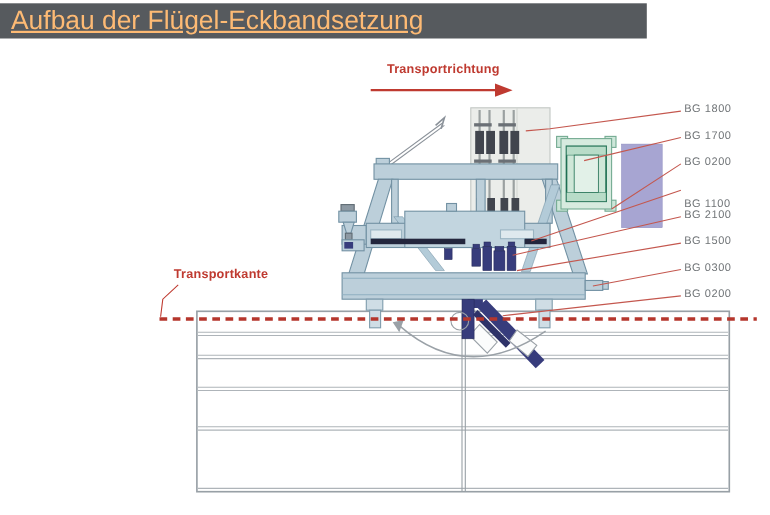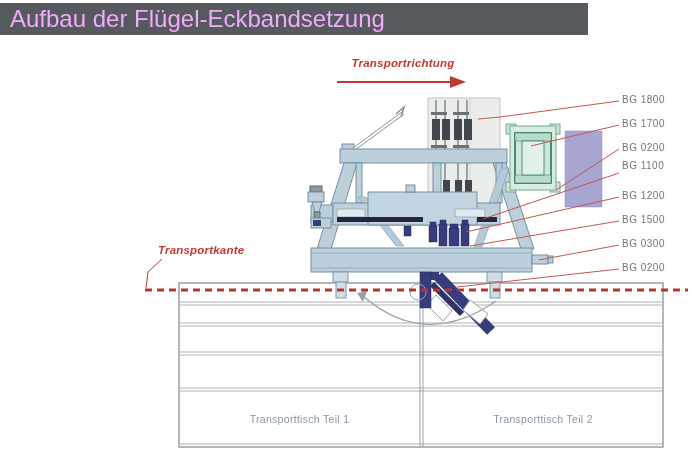--- a/index.html
+++ b/index.html
@@ -1,21 +1,21 @@
 <!DOCTYPE html>
 <html><head>
 <meta charset="utf-8">
 <style>
   html,body{margin:0;padding:0;background:#ffffff;}
   .slide{position:relative;width:700px;height:468px;background:#ffffff;overflow:hidden;
          font-family:"Liberation Sans",sans-serif;}
   .title-bar{position:absolute;left:0;top:3px;width:588px;height:32px;background:#565a5e;
-             color:#f0abfc;font-size:24px;line-height:32px;padding-left:10px;box-sizing:border-box;
-             white-space:nowrap;}
-  .red-label{position:absolute;color:#bf3a30;font-size:11.5px;font-weight:600;letter-spacing:.2px;font-style:italic;}
+             color:#fdba74;font-size:24px;line-height:32px;padding-left:10px;box-sizing:border-box;
+             white-space:nowrap;text-decoration:underline;}
+  .red-label{position:absolute;color:#bf3a30;font-size:11.5px;font-weight:600;letter-spacing:.2px;}
   .dir-label{left:340px;top:57px;width:126px;text-align:center;}
   .edge-label{left:158px;top:244px;}
   .bg-label{position:absolute;left:622px;width:64px;height:13px;color:#717578;font-size:10px;
             letter-spacing:.5px;white-space:nowrap;}
   .tbl-label{position:absolute;color:#8a97a4;font-size:10.5px;letter-spacing:.3px;text-align:center;}
   svg{position:absolute;left:0;top:0;}
 </style>
 </head>
 <body>
 
@@ -174,21 +174,19 @@
   </svg>
 
   <div class="title-bar">Aufbau der Flügel-Eckbandsetzung</div>
 
   <div class="red-label dir-label">Transportrichtung</div>
   <div class="red-label edge-label">Transportkante</div>
 
   <div class="bg-label" style="top:94px">BG 1800</div>
   <div class="bg-label" style="top:118px">BG 1700</div>
   <div class="bg-label" style="top:142px">BG 0200</div>
-  <div class="bg-label" style="top:160px">BG 1100</div>
-  <div class="bg-label" style="top:190px">BG 1200</div>
+  <div class="bg-label" style="top:180px">BG 1100</div>
+  <div class="bg-label" style="top:190px">BG 2100</div>
   <div class="bg-label" style="top:214px">BG 1500</div>
   <div class="bg-label" style="top:238px">BG 0300</div>
   <div class="bg-label" style="top:262px">BG 0200</div>
 
-  <div class="tbl-label" style="left:179px;top:413px;width:241px">Transporttisch Teil 1</div>
-  <div class="tbl-label" style="left:423px;top:413px;width:240px">Transporttisch Teil 2</div>
 </div>
 
 </body></html>

